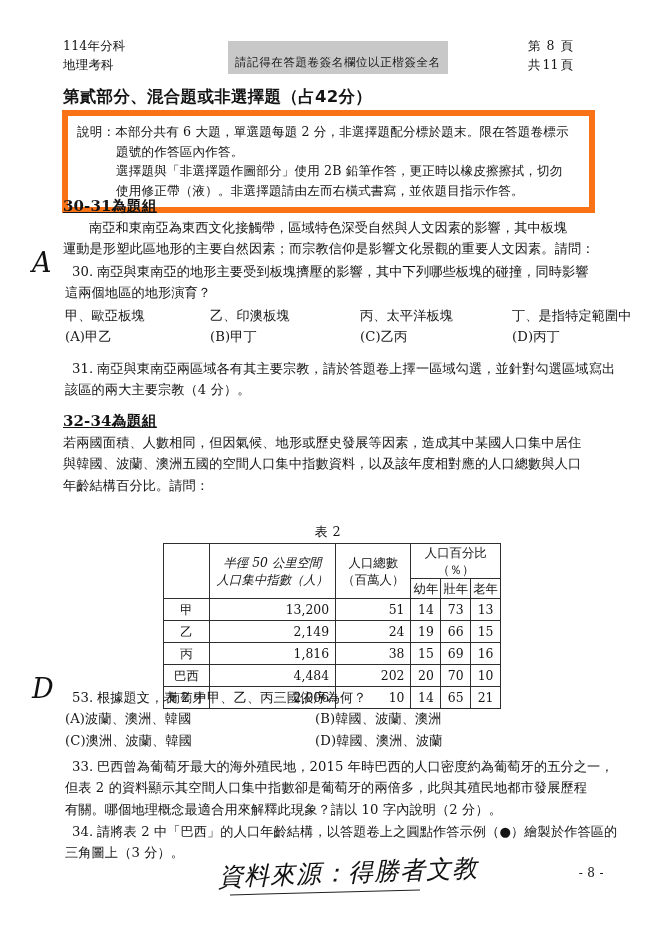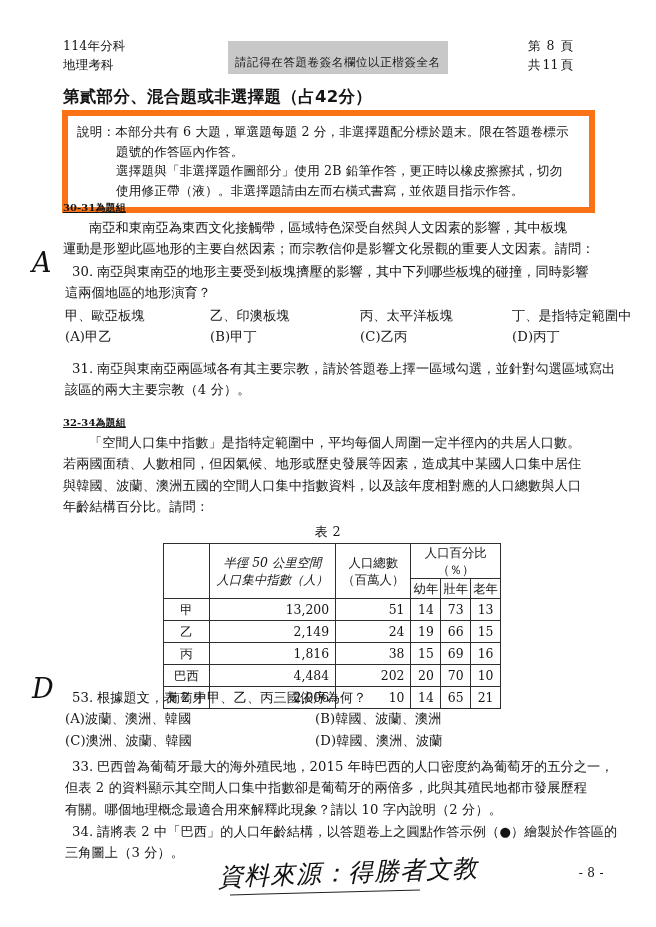--- a/index.html
+++ b/index.html
@@ -93,21 +93,21 @@
     letter-spacing: .15px;
   }
   .instr-line { display: block; white-space: nowrap; }
   .instr-line.ind { padding-left: 39px; }
 
   
   .block { position: absolute; font-size: 13.2px; line-height: 21.4px; letter-spacing: .1px; }
   .grp-label {
     text-decoration: underline;
     font-weight: bold;
-    font-size: 10px;
+    font-size: 15px;
     letter-spacing: .1px;
     font-family: "DejaVu Serif", "Liberation Serif", serif;
   }
   .para { display: block; white-space: nowrap; }
   .para.first { text-indent: 26px; }
   .q-hang {
     display: block;
     padding-left: 25px;
     text-indent: -25px;
     margin-left: 32px;
@@ -267,21 +267,20 @@
   <div class="block" style="left:40px; top:358px; width:580px;">
     <span class="q-hang"><span class="num">31.</span><span>南亞與東南亞兩區域各有其主要宗教，請於答題卷上擇一區域勾選，並針對勾選區域寫出</span></span>
     <span class="q-cont">該區的兩大主要宗教（4 分）。</span>
   </div>
 
   <div class="block" style="left:63px; top:411px; width:540px;">
     <span class="grp-label">32-34為題組</span>
   </div>
 
   <div class="block" style="left:63px; top:432px; width:548px;">
-    <span class="para first">「空間人口集中指數」是指特定範圍中，平均每個人周圍一定半徑內的共居人口數。</span>
     <span class="para">若兩國面積、人數相同，但因氣候、地形或歷史發展等因素，造成其中某國人口集中居住</span>
     <span class="para">與韓國、波蘭、澳洲五國的空間人口集中指數資料，以及該年度相對應的人口總數與人口</span>
     <span class="para">年齡結構百分比。請問：</span>
   </div>
 
   <div class="table-caption">表 2</div>
 
   <table class="data">
     <thead>
       <tr>

